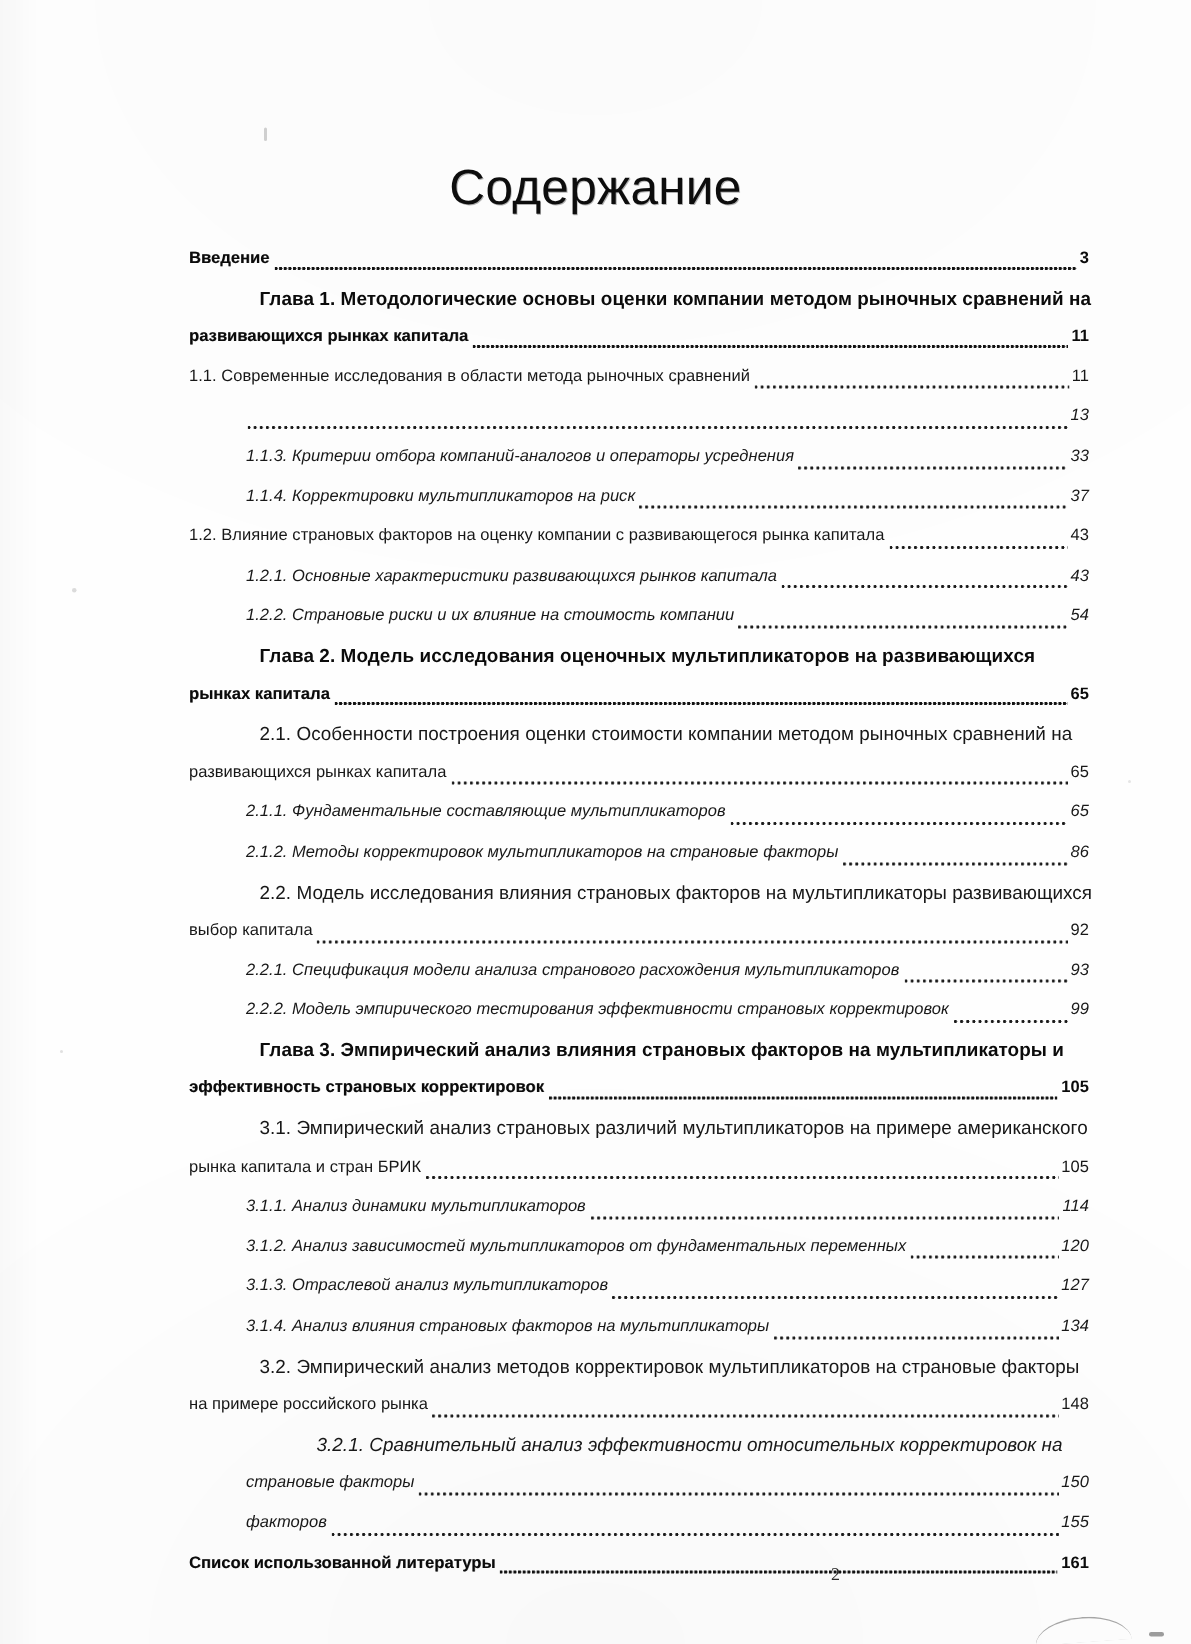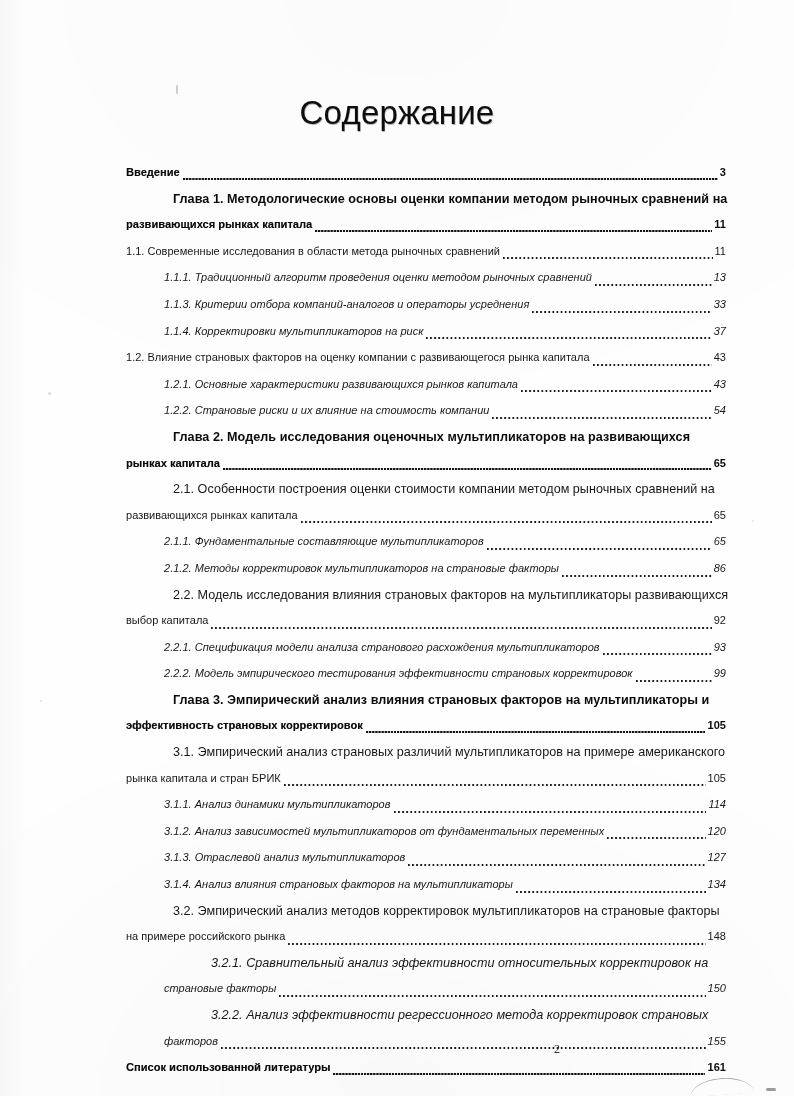--- a/index.html
+++ b/index.html
@@ -41,21 +41,21 @@
   .speck {
     position: absolute;
     background: #9a9a9a;
     border-radius: 50%;
     pointer-events: none;
   }
 
   
   .doc-title {
     position: absolute;
-    top: 72px;
+    top: 84px;
     left: 0;
     width: 794px;
     text-align: center;
     font-family: "Liberation Sans", sans-serif;
     font-size: 33px;
     font-weight: 400;
     letter-spacing: 0.2px;
     color: #0d0d0d;
     text-shadow: 0.6px 0.6px 0 rgba(0,0,0,0.30);
   }
@@ -229,21 +229,20 @@
       </div>
       <div class="toc-entry lvl2">
         <div class="toc-line">
           <span class="toc-text">1.1. Современные исследования в области метода рыночных сравнений</span>
           <span class="leader"></span>
           <span class="pageno">11</span>
         </div>
       </div>
       <div class="toc-entry lvl3">
         <div class="toc-line">
-          <span class="toc-text">1.1.1. Традиционный алгоритм проведения оценки методом рыночных сравнений</span>
           <span class="leader"></span>
           <span class="pageno">13</span>
         </div>
       </div>
       <div class="toc-entry lvl3">
         <div class="toc-line">
           <span class="toc-text">1.1.3. Критерии отбора компаний-аналогов и операторы усреднения</span>
           <span class="leader"></span>
           <span class="pageno">33</span>
         </div>
@@ -382,21 +381,20 @@
       </div>
       <div class="toc-entry lvl3">
         <div class="toc-cont">3.2.1. Сравнительный анализ эффективности относительных корректировок на</div>
         <div class="toc-line">
           <span class="toc-text">страновые факторы</span>
           <span class="leader"></span>
           <span class="pageno">150</span>
         </div>
       </div>
       <div class="toc-entry lvl3">
-        <div class="toc-cont">3.2.2. Анализ эффективности регрессионного метода корректировок страновых</div>
         <div class="toc-line">
           <span class="toc-text">факторов</span>
           <span class="leader"></span>
           <span class="pageno">155</span>
         </div>
       </div>
       <div class="toc-entry lvl1">
         <div class="toc-line">
           <span class="toc-text">Список использованной литературы</span>
           <span class="leader"></span>

